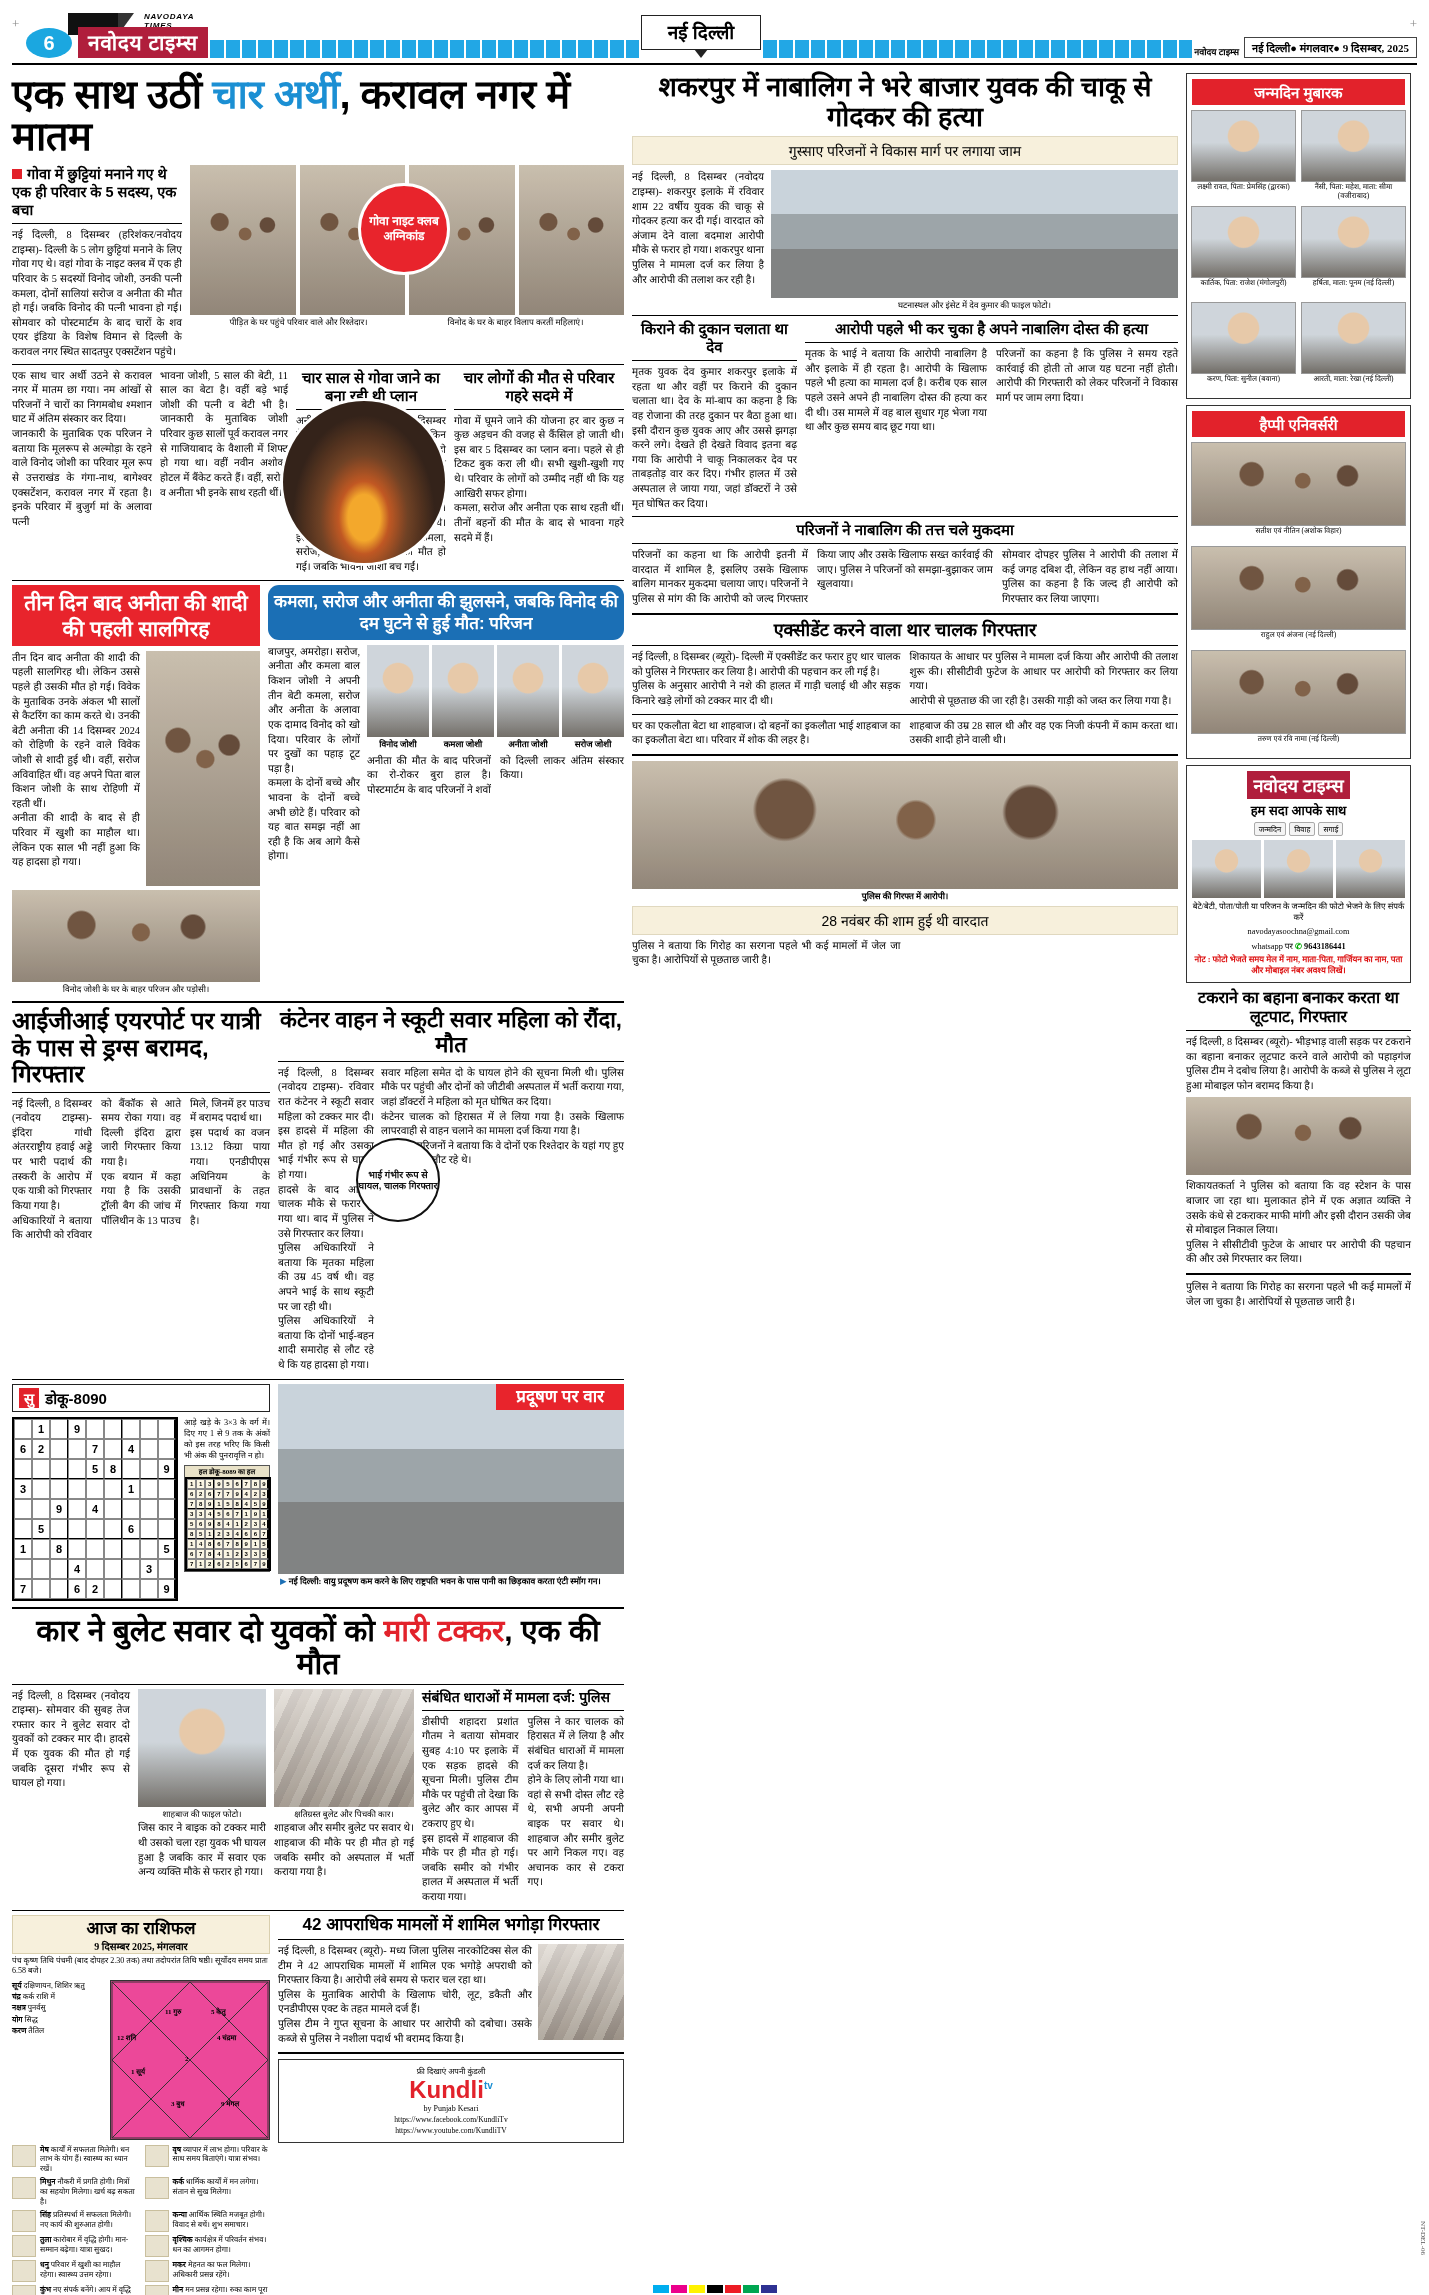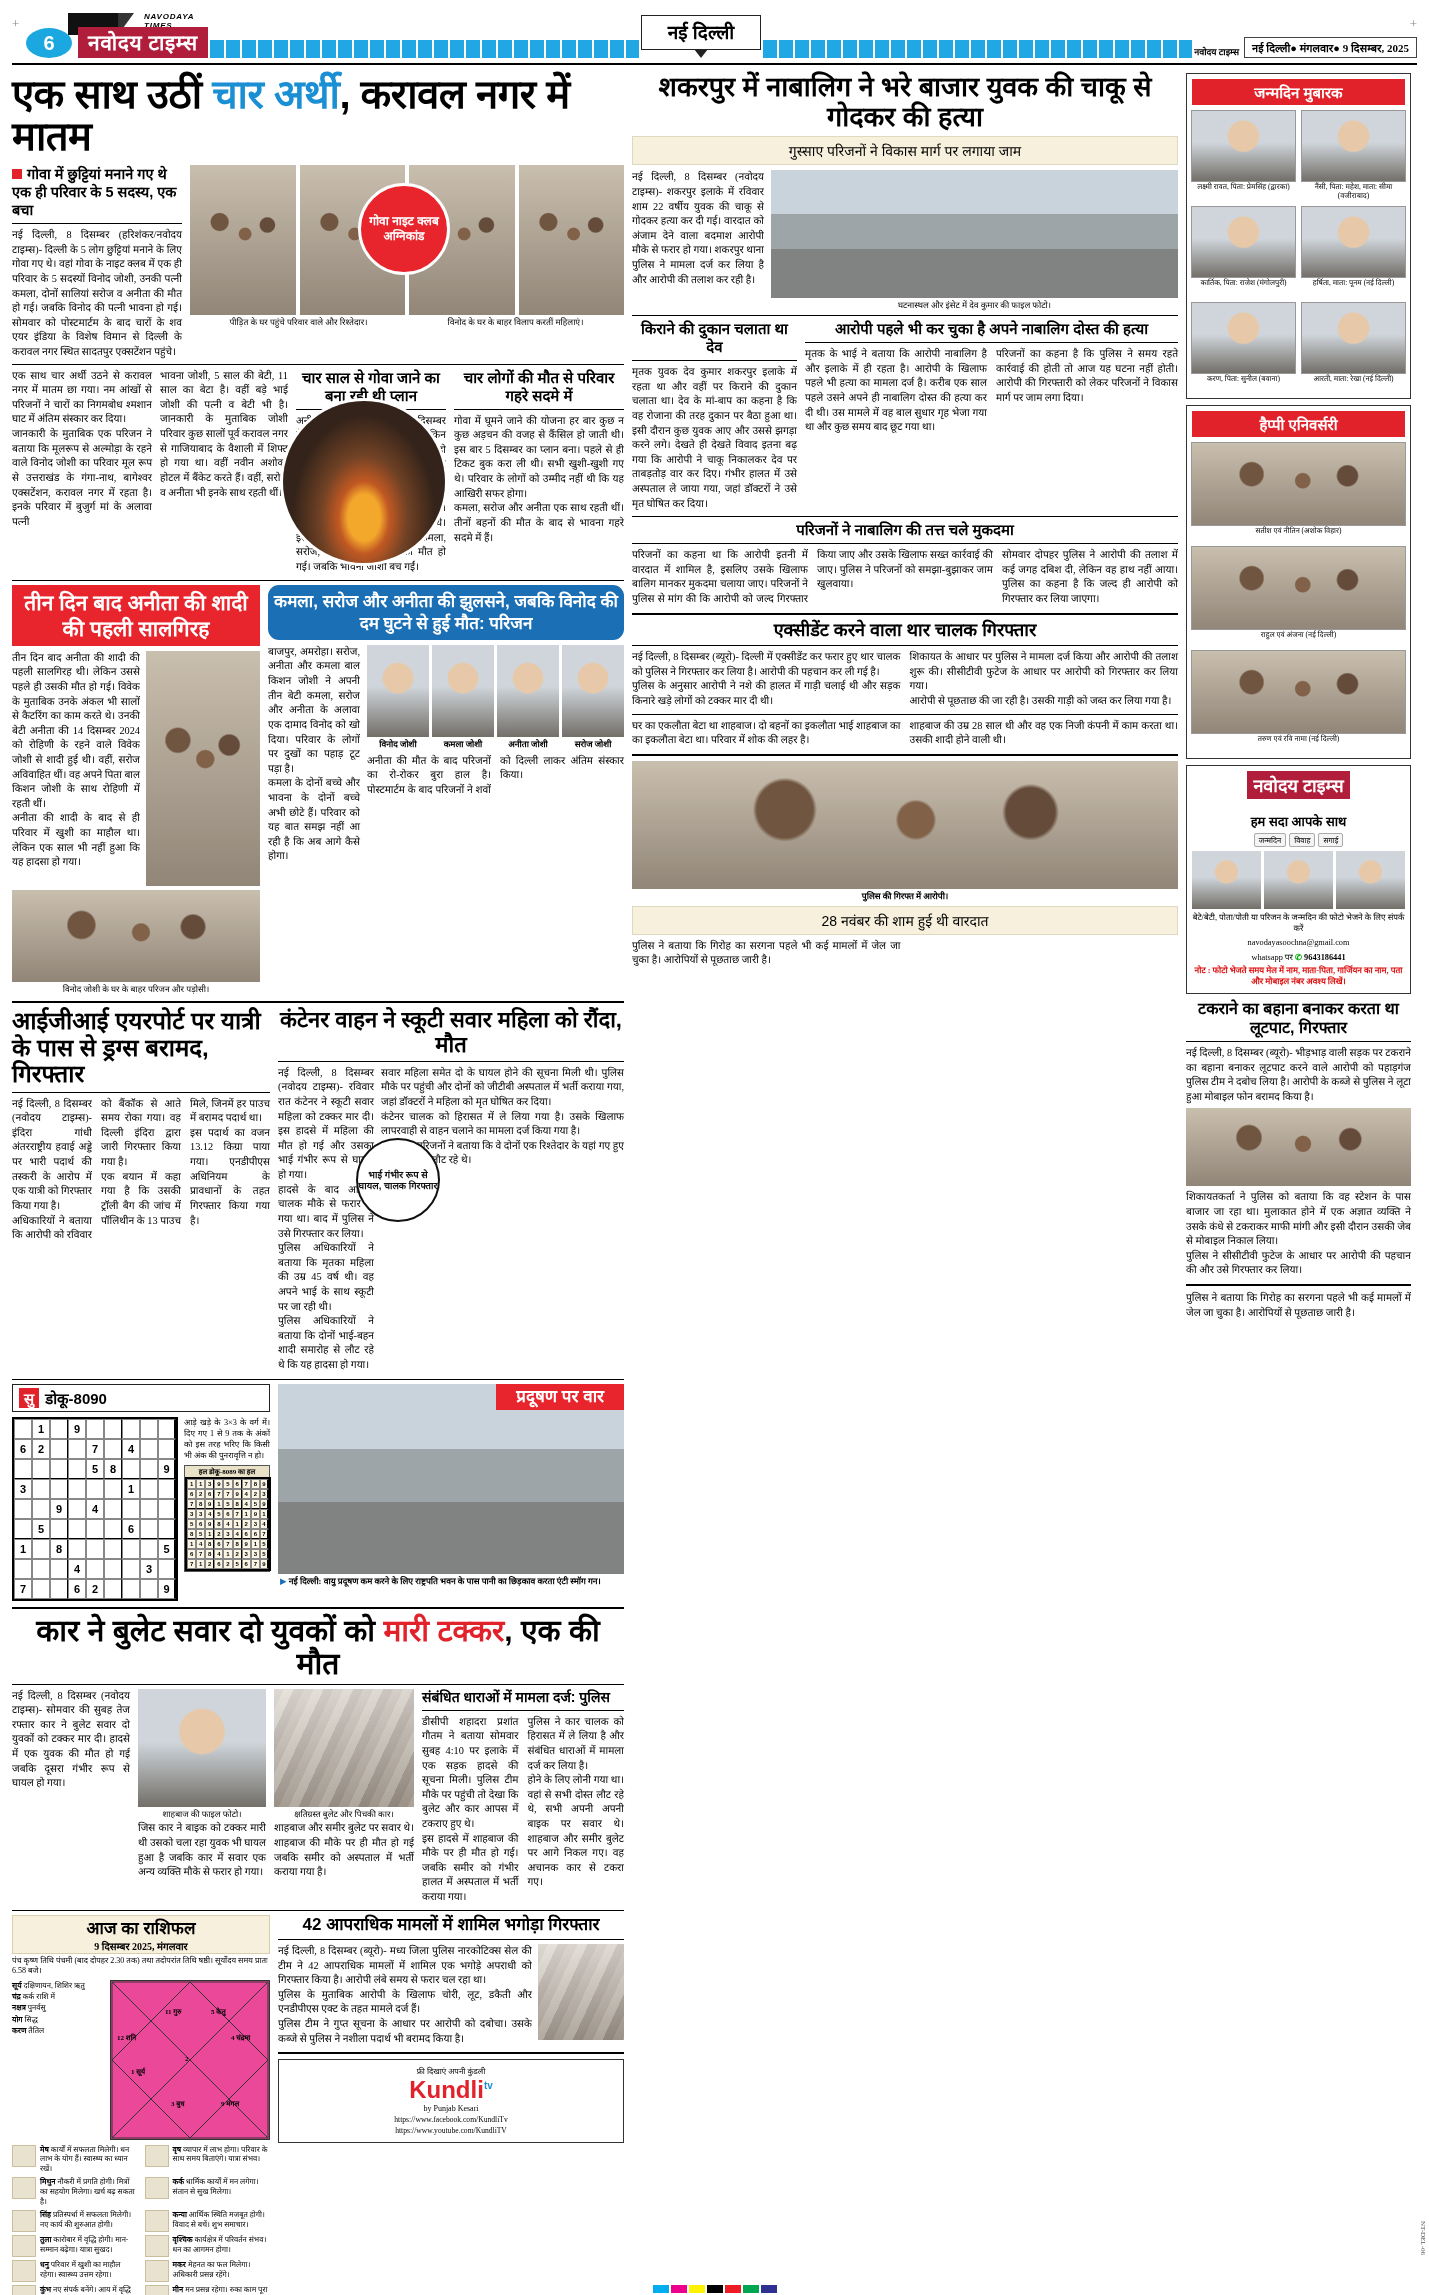--- a/index.html
+++ b/index.html
@@ -158,21 +158,21 @@
     font-size:15px;text-align:center;padding:3px; margin-bottom:4px; border:1px solid #fff;
   }
   .bd-grid { display:grid; grid-template-columns:1fr 1fr; gap:4px 5px; }
   .bd-ph { height:72px; border:1px solid #999; }
   .bd-cap { font-size:7.4px; text-align:center; line-height:1.2; min-height:20px; padding-top:1px;}
   .eng-ph { height:64px; border:1px solid #999; }
 
   .nt-logo-box { border:1px solid #333; padding:5px; text-align:center; margin-bottom:5px;}
   .nt-red { background:#b01e3c;color:#fff;font-weight:bold;font-size:18px;padding:2px 6px;display:inline-block;
             font-family:"Liberation Sans",sans-serif;}
-  .nt-tag { font-family:"Liberation Sans",sans-serif; font-weight:bold; font-size:13px; margin-top:13px;}
+  .nt-tag { font-family:"Liberation Sans",sans-serif; font-weight:bold; font-size:13px; margin-top:2px;}
   .svc-row { display:flex; gap:3px; justify-content:center; margin-top:3px; font-size:7.5px;}
   .svc-pill { border:1px solid #aaa; background:#f4f4f4; padding:1px 4px; border-radius:2px;}
   .contact-line { font-size:8.3px; text-align:center; line-height:1.35; margin-top:3px;}
   .wa { color:#0a0; font-weight:bold;}
   .note-red { color:#d11; font-size:8.4px; text-align:center; font-weight:bold; line-height:1.3; margin-top:3px;}
 
   
   .sud-head { display:flex; align-items:center; gap:6px; border:1px solid #222; padding:3px 6px; }
   .sud-su { background:#e2222b;color:#fff;font-weight:bold;font-size:15px;padding:0 5px;
             font-family:"Liberation Sans",sans-serif;}
@@ -647,21 +647,21 @@
               <svg viewBox="0 0 160 160">
                 <rect x="1" y="1" width="158" height="158" fill="none" stroke="#333"></rect>
                 <line x1="1" y1="1" x2="159" y2="159" stroke="#333"></line>
                 <line x1="159" y1="1" x2="1" y2="159" stroke="#333"></line>
                 <polygon points="80,1 159,80 80,159 1,80" fill="none" stroke="#333"></polygon>
               </svg>
               <span style="left:54px;top:26px;">11 गुरु</span>
               <span style="left:100px;top:26px;">5 केतु</span>
               <span style="left:6px;top:52px;">12 शनि</span>
               <span style="left:74px;top:74px;">2</span>
-              <span style="left:120px;top:52px;">4 चंद्रमा</span>
+              <span style="left:106px;top:52px;">4 चंद्रमा</span>
               <span style="left:20px;top:86px;">1 सूर्य</span>
               <span style="left:60px;top:118px;">3 बुध</span>
               <span style="left:110px;top:118px;">9 मंगल</span>
             </div>
           </div>
           <div style="display:grid;grid-template-columns:1fr 1fr;gap:3px 7px;margin-top:5px;">
             <div class="rashi-row">
                 <div class="rashi-ico"></div>
                 <div><b>मेष</b> <span>कार्यों में सफलता मिलेगी। धन लाभ के योग हैं। स्वास्थ्य का ध्यान रखें।</span></div>
               </div>

